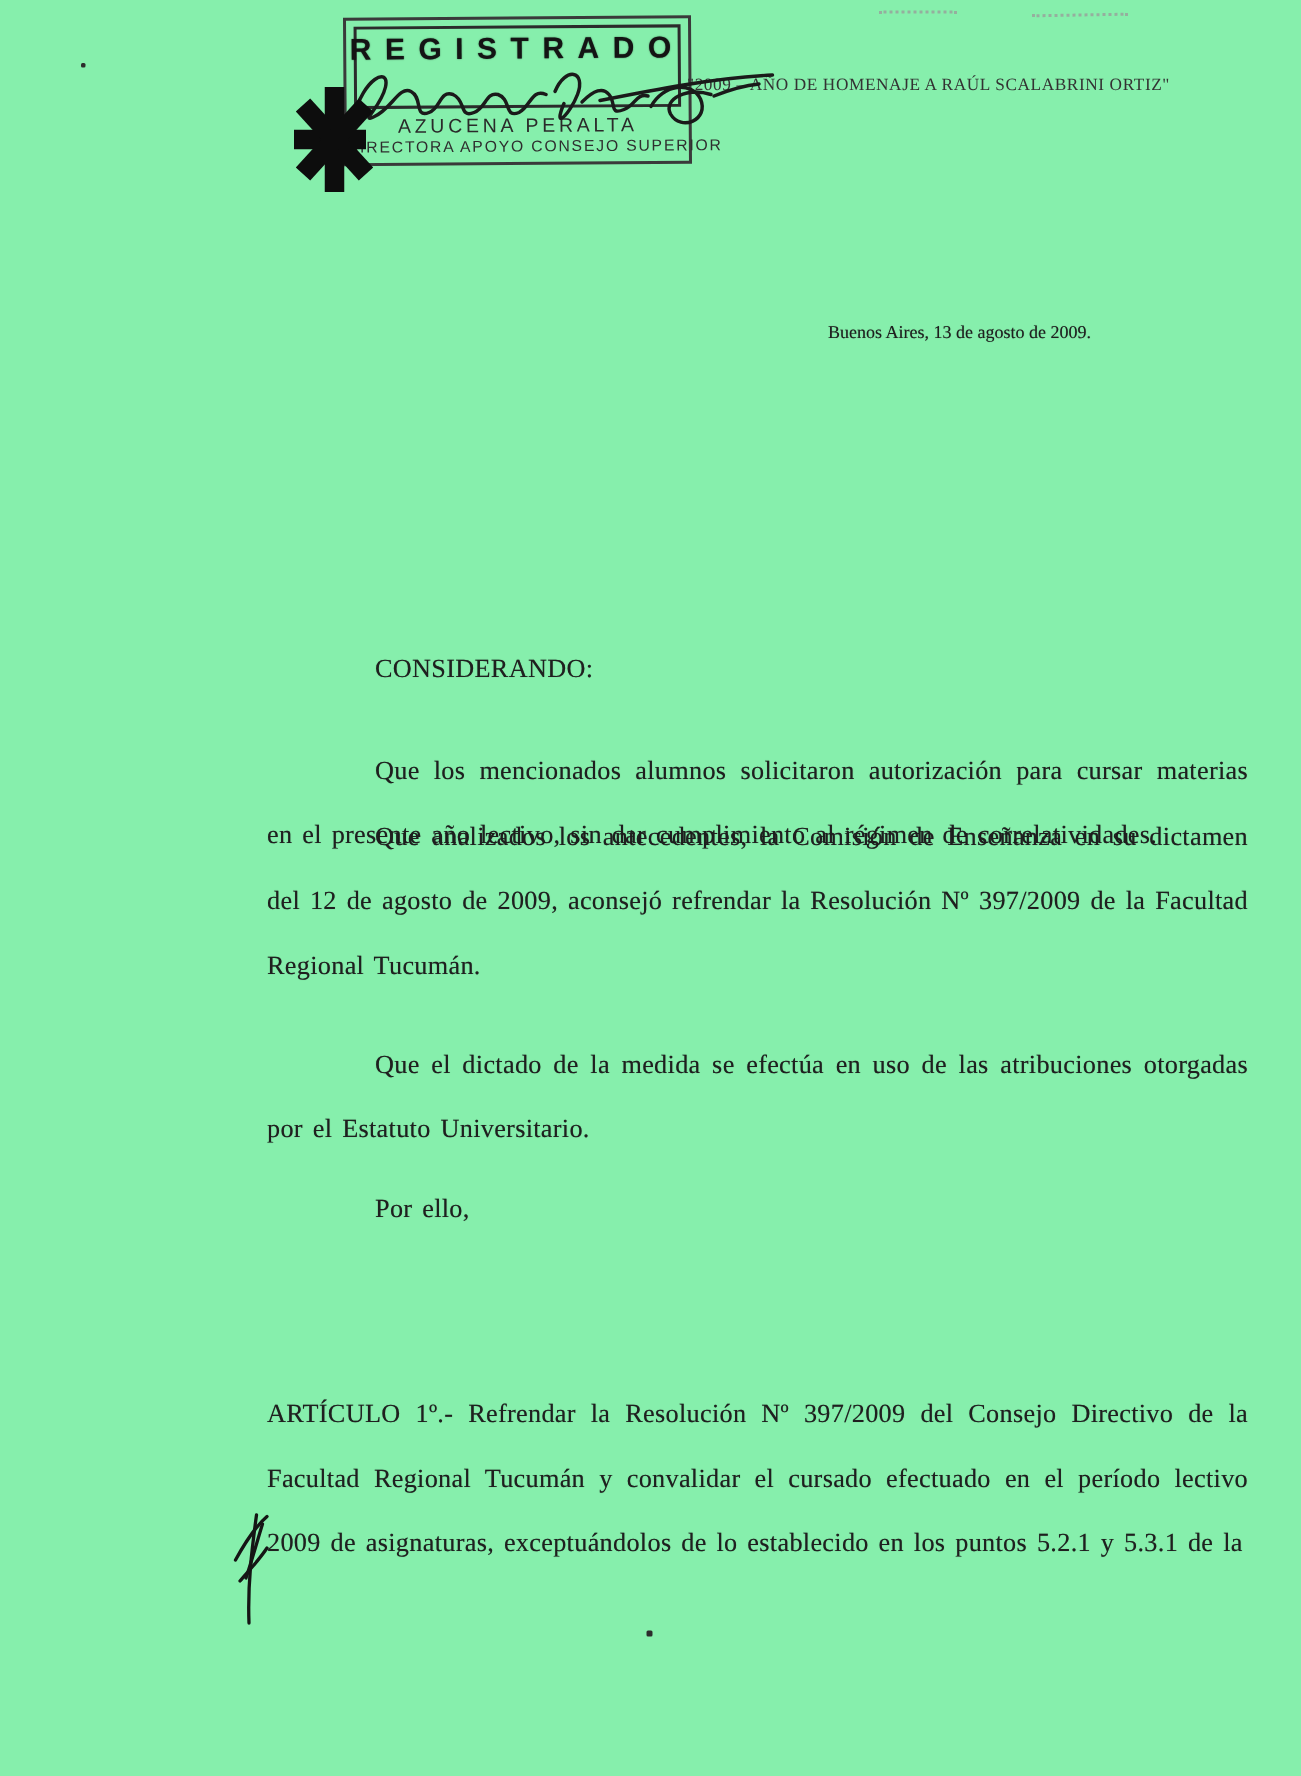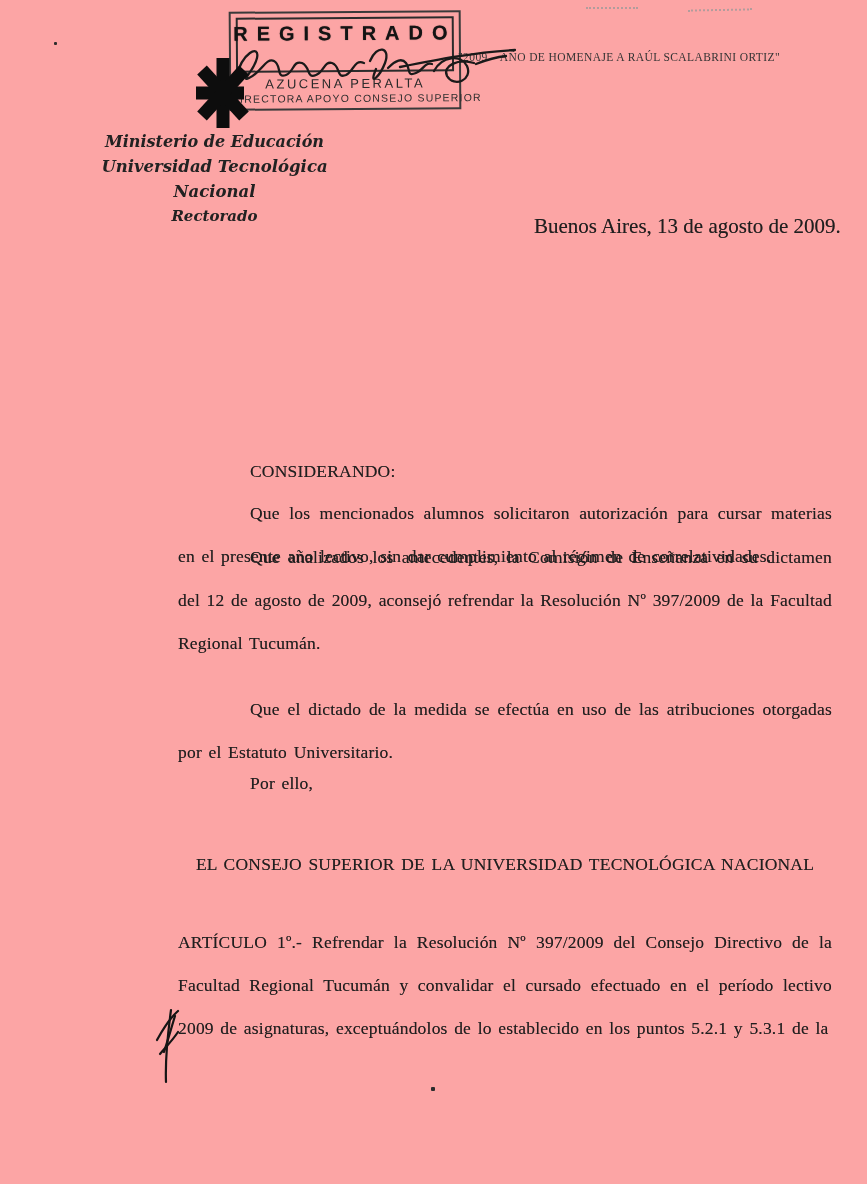--- a/index.html
+++ b/index.html
@@ -6,21 +6,21 @@
   html, body { background: #ffffff; }
   body {
     width: 867px; height: 1184px;
     position: relative;
     font-family: "Liberation Serif", serif;
     color: #1f1f1f;
     overflow: hidden;
   }
   .page {
     position: absolute; inset: 0;
-    background: #fca5a5;
+    background: #86efac;
   }
   
   .dot { position: absolute; background: #2c2c2c; border-radius: 1px; }
   .faint-dashes { position: absolute; border-top: 2px dotted #9a9a9a; opacity: .75; }
 
   
   .stamp {
     position: absolute; left: 229px; top: 11px;
     width: 232px; height: 99px;
     border: 2px solid #3a3a3a;
@@ -71,22 +71,22 @@
     font-family: "DejaVu Serif", serif;
     font-style: italic; font-weight: bold;
     color: #222;
   }
   .letterhead .lh1 { font-size: 16px; line-height: 25px; }
   .letterhead .lh2 { font-size: 16.5px; line-height: 25px; }
   .letterhead .lh3 { font-size: 15px; line-height: 25px; }
 
   
   .dateline {
-    position: absolute; left: 534px; top: 214px;
-    font-size: 21px; color: #1f1f1f;
+    position: absolute; left: 552px; top: 214px;
+    font-size: 12px; color: #1f1f1f;
     text-shadow: 0 0 .5px rgba(0,0,0,.45);
     text-align: center;
   }
 
   
   .para {
     position: absolute; left: 178px; width: 654px;
     font-size: 17.5px; line-height: 43px;
     text-align: justify;
     word-spacing: 2px; letter-spacing: .2px;
@@ -129,40 +129,34 @@
     <g stroke="#0d0d0d" stroke-width="13" stroke-linecap="butt">
       <line x1="29" y1="2" x2="29" y2="72"></line>
       <line x1="2" y1="37" x2="50" y2="37"></line>
       <line x1="8" y1="14" x2="50" y2="60"></line>
       <line x1="50" y1="14" x2="8" y2="60"></line>
     </g>
   </svg>
 
   <div class="motto">"2009 – AÑO DE HOMENAJE A RAÚL SCALABRINI ORTIZ"</div>
 
-  <div class="letterhead">
-    <div class="lh1">Ministerio de Educación</div>
-    <div class="lh2">Universidad Tecnológica Nacional</div>
-    <div class="lh3">Rectorado</div>
-  </div>
 
   <div class="dateline">Buenos Aires, 13 de agosto de 2009.</div>
 
 
-  <p class="para indent" style="top:450px;">CONSIDERANDO:</p>
+  <p class="para indent" style="top:424px;">CONSIDERANDO:</p>
 
   <p class="para indent" style="top:492px;">Que los mencionados alumnos solicitaron autorización para cursar materias en el presente año lectivo, sin dar cumplimiento al régimen de correlatividades.</p>
 
   <p class="para indent" style="top:536px;">Que analizados los antecedentes, la Comisión de Enseñanza en su dictamen del 12 de agosto de 2009, aconsejó refrendar la Resolución Nº 397/2009 de la Facultad Regional Tucumán.</p>
 
   <p class="para indent" style="top:688px;">Que el dictado de la medida se efectúa en uso de las atribuciones otorgadas por el Estatuto Universitario.</p>
 
-  <p class="para indent" style="top:762px;">Por ello,</p>
+  <p class="para indent" style="top:784px;">Por ello,</p>
 
-  <p class="para center" style="top:843px;">EL CONSEJO SUPERIOR DE LA UNIVERSIDAD TECNOLÓGICA NACIONAL</p>
 
 
   <p class="para" style="top:921px;">ARTÍCULO 1º.- Refrendar la Resolución Nº 397/2009 del Consejo Directivo de la Facultad Regional Tucumán y convalidar el cursado efectuado en el período lectivo 2009 de asignaturas, exceptuándolos de lo establecido en los puntos 5.2.1 y 5.3.1 de la</p>
 
   <svg class="mark-svg" width="42" height="84" viewBox="0 0 42 84">
     <g fill="none" stroke="#151515" stroke-width="2.2" stroke-linecap="round">
       <path d="M23,6 C20,28 17,52 18,78"></path>
       <path d="M9,36 C15,25 22,14 30,7"></path>
       <path d="M30,28 C24,37 17,44 12,50"></path>
       <path d="M27,12 C23,25 20,36 16,48"></path>

